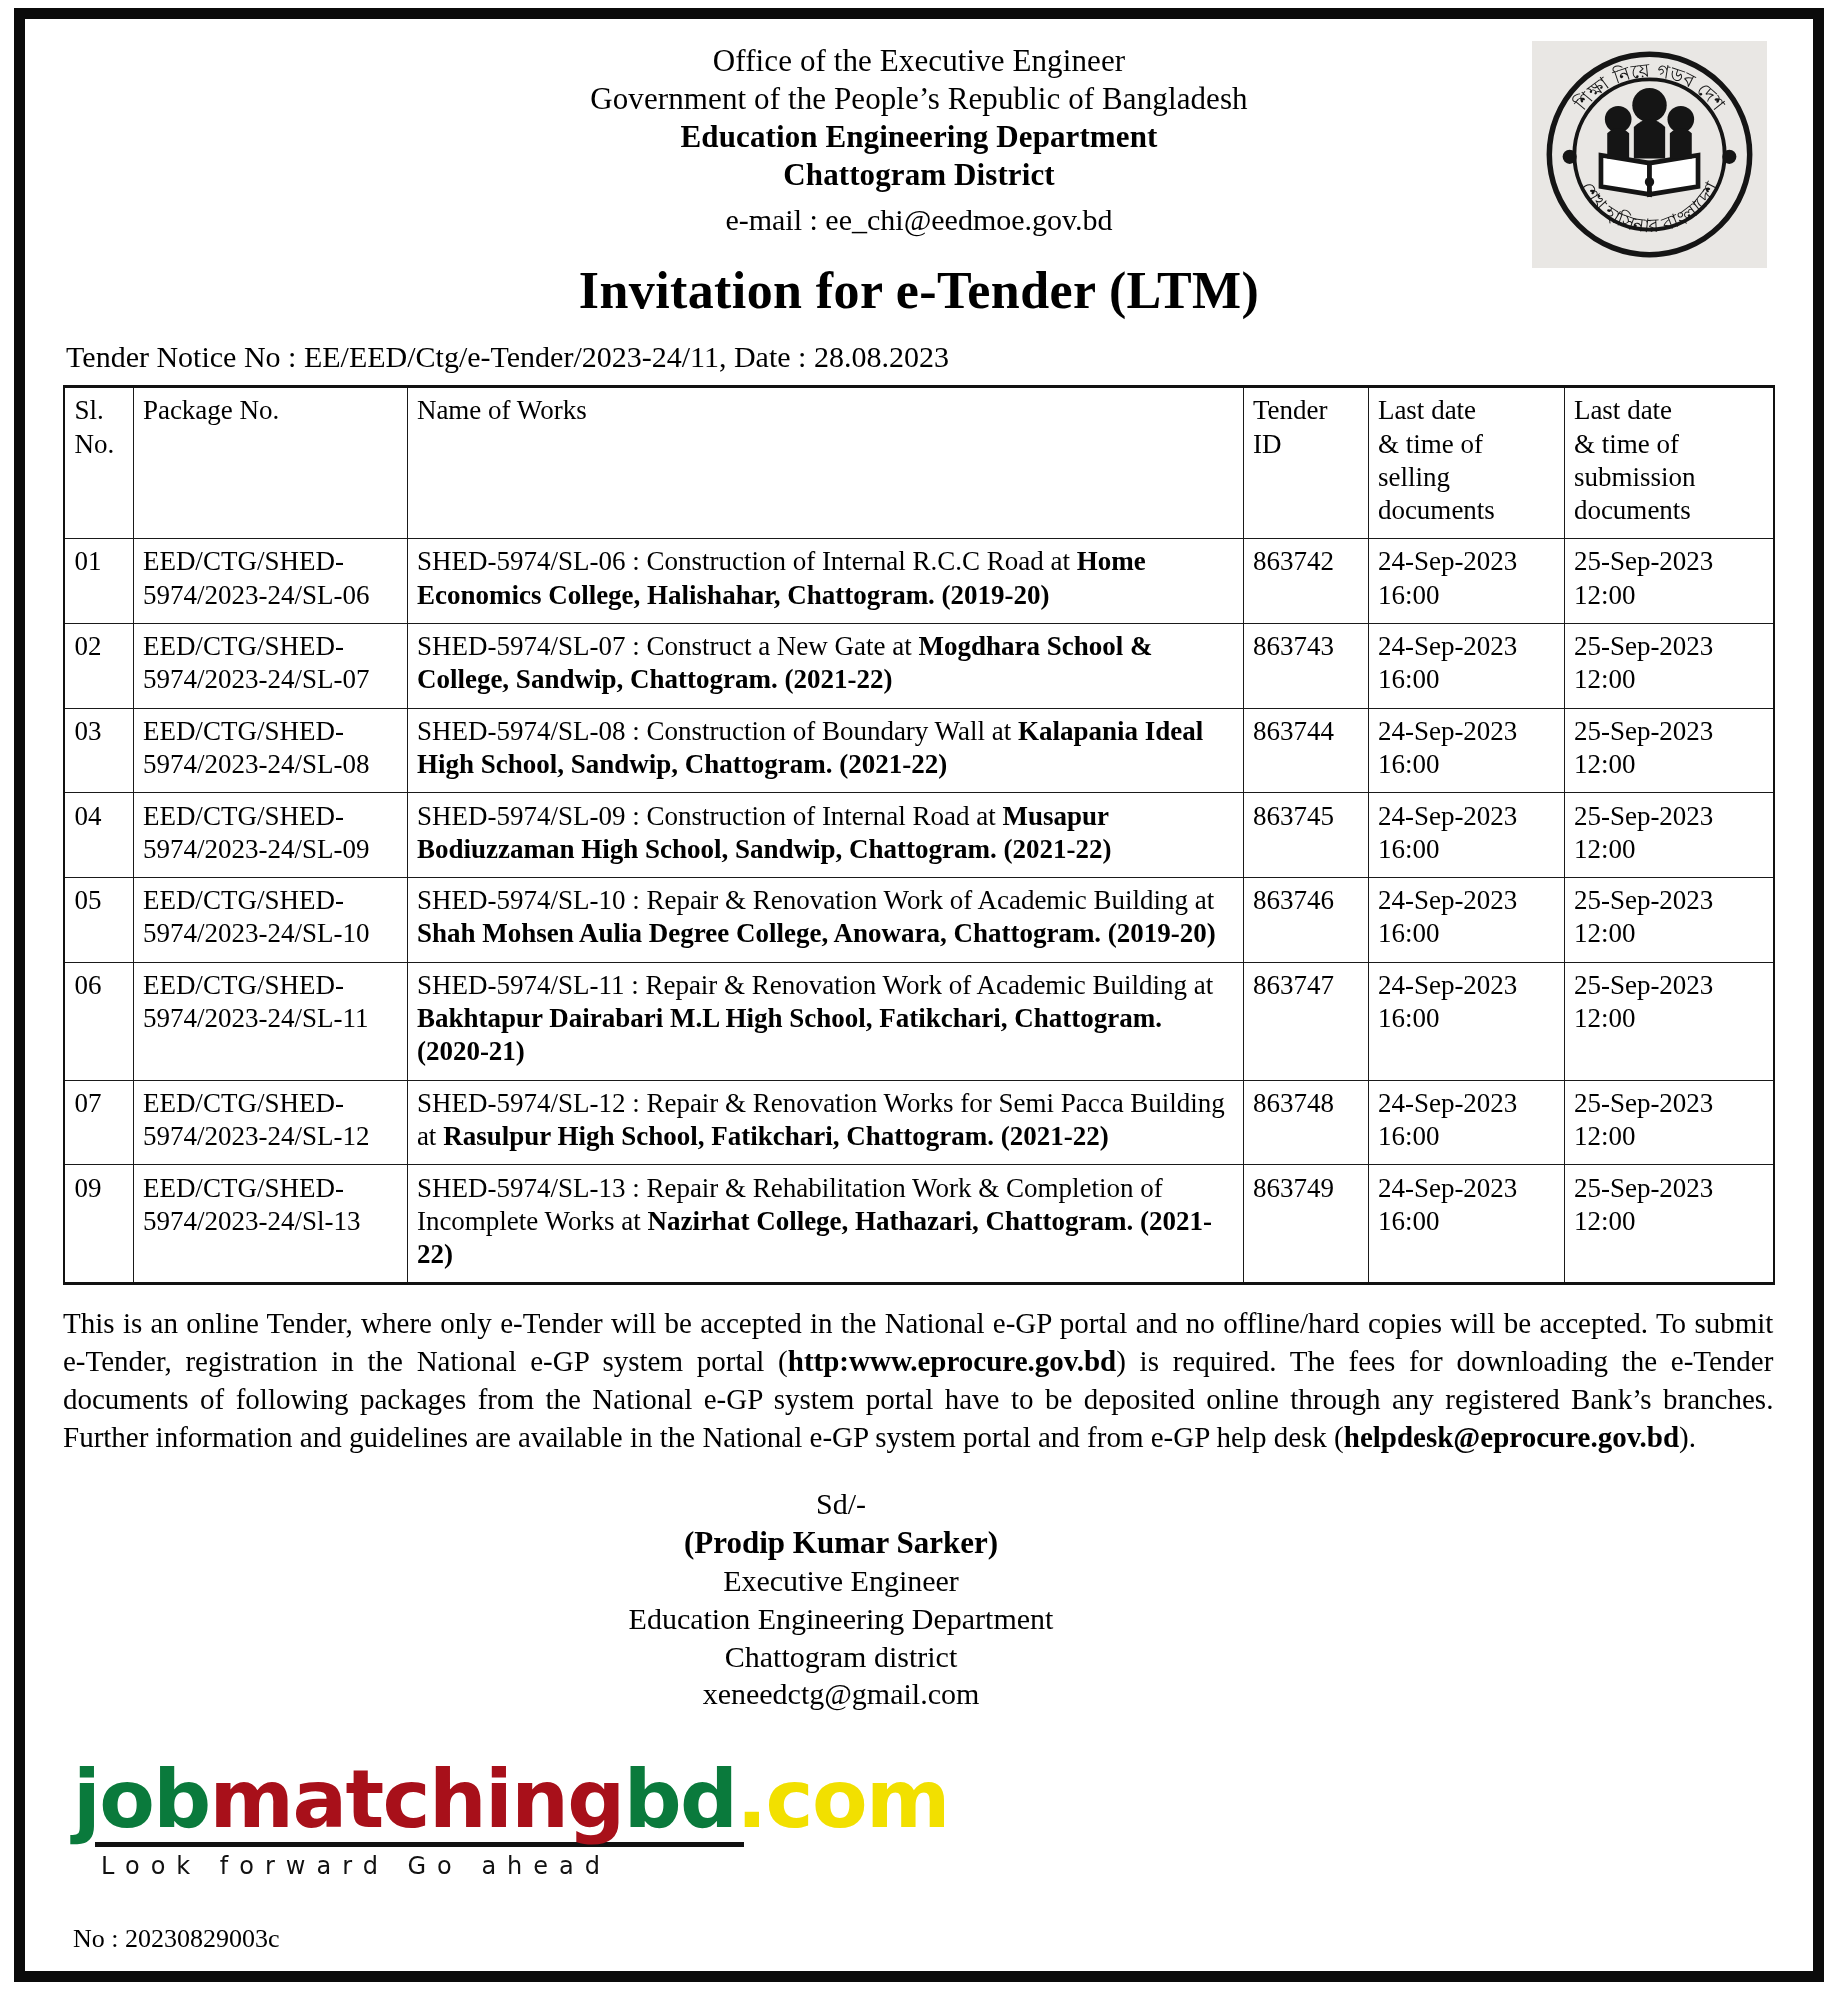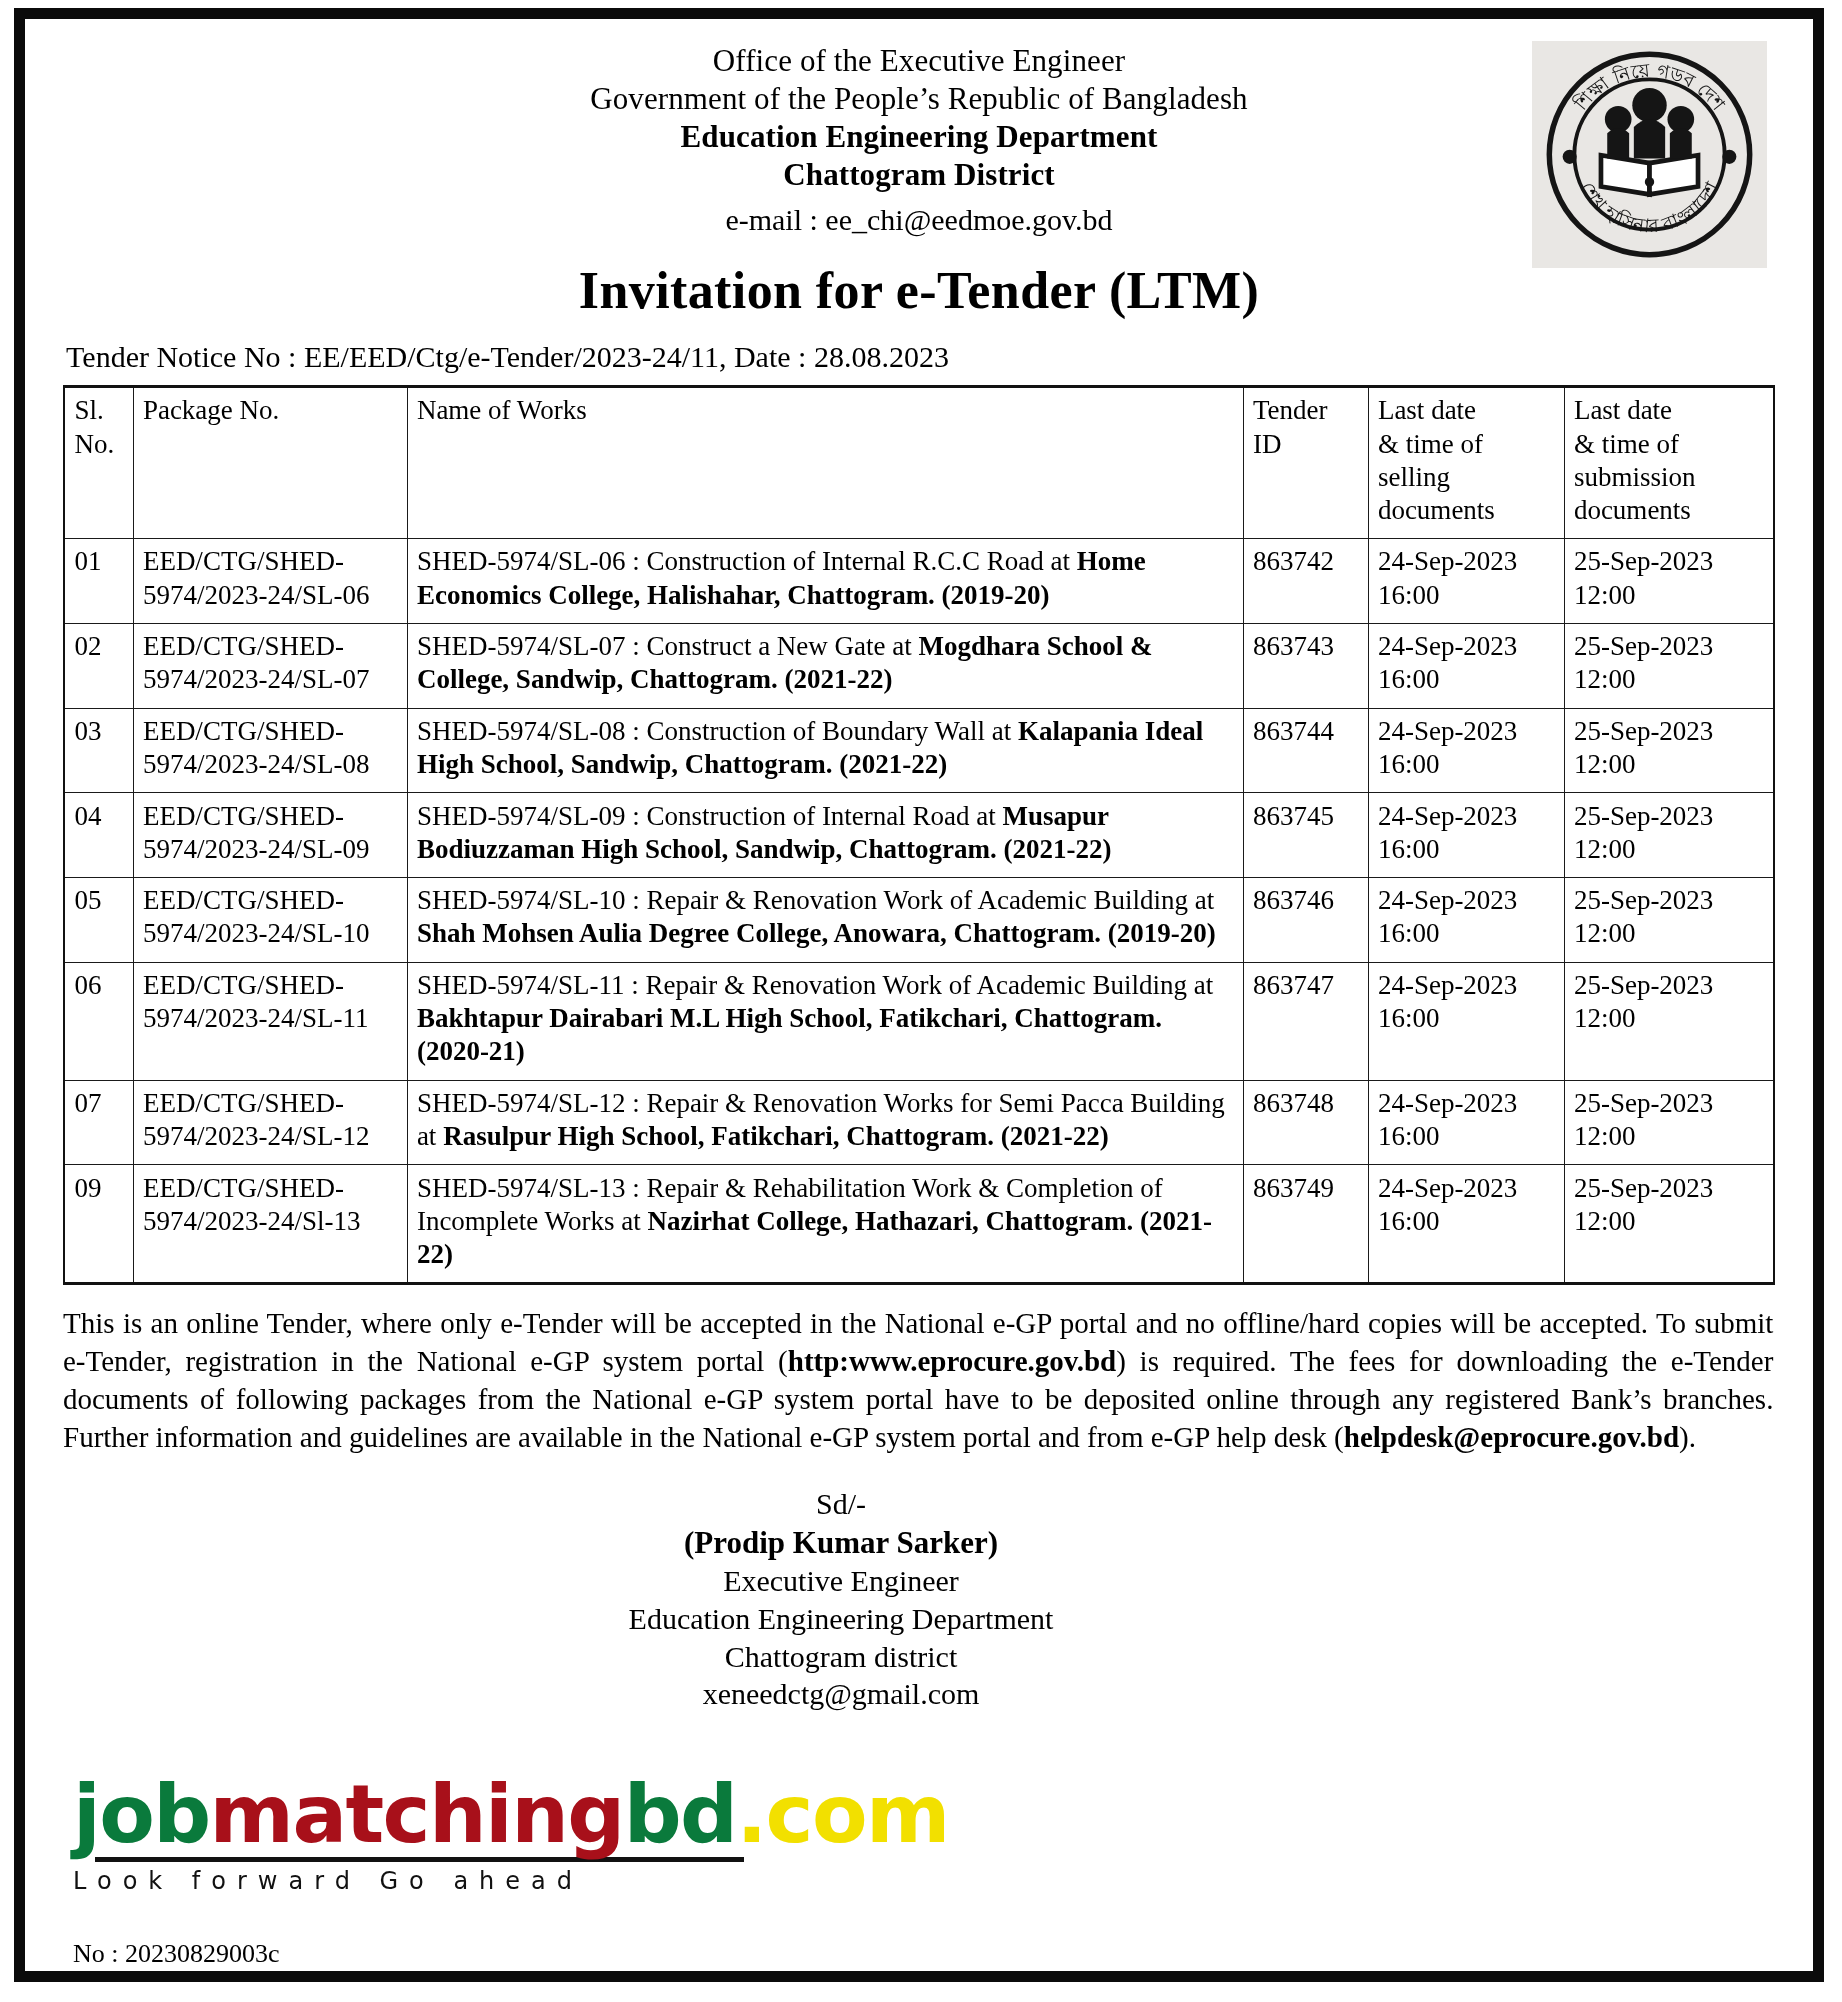--- a/index.html
+++ b/index.html
@@ -138,21 +138,21 @@
     font-size: 30px;
     line-height: 1.26;
   }
   .sign-block .sd { font-size: 30px; }
   .sign-block .name { font-weight: bold; font-size: 31px; }
 
   
   .footer-area {
     position: absolute;
     left: 48px;
-    bottom: 2px;
+    bottom: 17px;
     width: 782px;
   }
   .logo-wrap { position: relative; width: 712px; }
   .logo-text {
     font-family: "DejaVu Sans", sans-serif;
     font-weight: bold;
     font-size: 81px;
     line-height: 1.0;
     letter-spacing: -1.6px;
     white-space: nowrap;
@@ -165,20 +165,21 @@
     height: 5.5px;
     background: #111;
     width: 649px;
     margin: 1.6px 0 4.7px 22px;
   }
   .logo-tag {
     font-family: "DejaVu Sans", sans-serif;
     font-size: 24px;
     letter-spacing: 11px;
     color: #111;
+    margin-left: 28px;
     white-space: nowrap;
   }
   .doc-no {
     font-size: 26px;
     margin-top: 44px;
   }
 </style>
 </head>
 <body>
 

